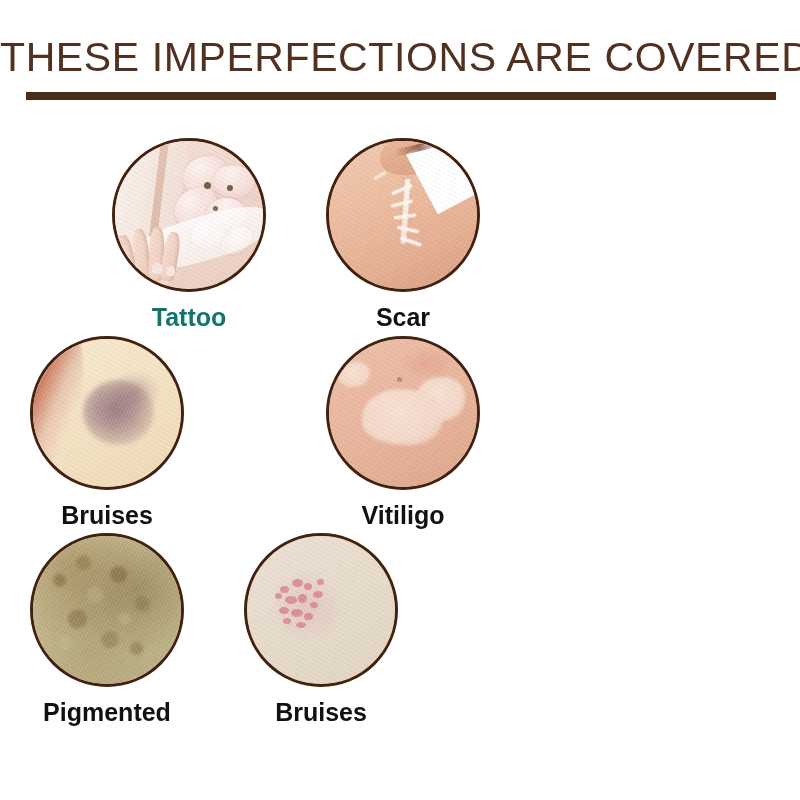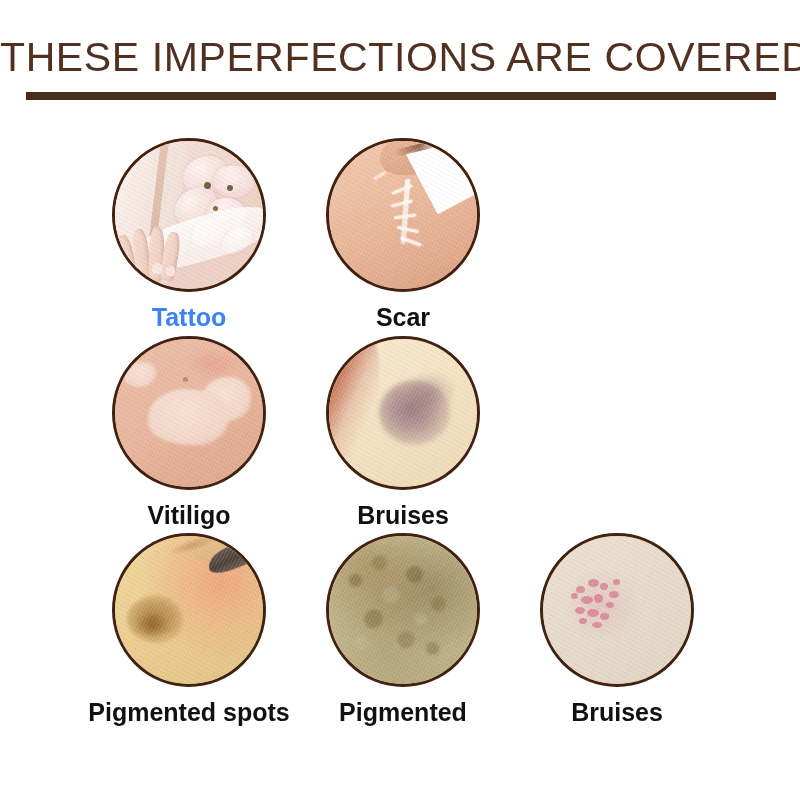--- a/index.html
+++ b/index.html
@@ -387,21 +387,21 @@
         <div class="mark tt-fingers">
           <div class="finger" style="left:2%;top:16%;width:22%;height:66%;transform:rotate(-12deg);"></div>
           <div class="finger" style="left:24%;top:8%;width:22%;height:76%;transform:rotate(-6deg);"></div>
           <div class="finger" style="left:46%;top:4%;width:22%;height:80%;transform:rotate(2deg);"></div>
           <div class="finger" style="left:66%;top:12%;width:22%;height:72%;transform:rotate(9deg);"></div>
           <div class="nail" style="left:50%;top:58%;width:15%;height:16%;"></div>
           <div class="nail" style="left:70%;top:62%;width:14%;height:14%;"></div>
         </div>
         <div class="grain"></div>
       </div>
-      <div class="cell-label" style="color: #3b82f6;">Tattoo</div>
+      <div class="cell-label" style="color: #0f766e;">Tattoo</div>
     </div>
 
     <div class="cell">
       <div class="swatch sw-scar" style="border-color: rgb(65, 33, 15);">
         <div class="skin"></div>
         <div class="mark sc-limb"></div>
         <div class="mark sc-white"></div>
         <div class="mark sc-crease"></div>
         <div class="mark sc-line"></div>
         <div class="mark sc-st" style="left:42%;top:32%;transform:rotate(-22deg);"></div>
@@ -413,62 +413,50 @@
         <div class="grain"></div>
       </div>
       <div class="cell-label" style="color: rgb(17, 17, 17);">Scar</div>
     </div>
 
 
   </div>
 
   <div class="grid-row">
 
+    <div class="cell">
+      <div class="swatch sw-bruises" style="border-color: rgb(65, 33, 15);">
+        <div class="skin"></div>
+        <div class="mark br-shoulder"></div>
+        <div class="mark br-fold"></div>
+        <div class="mark br-mark2"></div>
+        <div class="mark br-mark"></div>
+        <div class="grain"></div>
+      </div>
+      <div class="cell-label" style="color: rgb(17, 17, 17);">Bruises</div>
+    </div>
+
     <div class="cell offset">
       <div class="swatch sw-vitiligo" style="border-color: rgb(65, 33, 15);">
         <div class="skin"></div>
         <div class="mark vt-pink"></div>
         <div class="mark vt-blotch vt-left"></div>
         <div class="mark vt-blotch vt-right"></div>
         <div class="mark vt-blotch vt-main"></div>
         <div class="mark vt-dot"></div>
         <div class="grain"></div>
       </div>
       <div class="cell-label" style="color: rgb(17, 17, 17);">Vitiligo</div>
     </div>
 
-    <div class="cell">
-      <div class="swatch sw-bruises" style="border-color: rgb(65, 33, 15);">
-        <div class="skin"></div>
-        <div class="mark br-shoulder"></div>
-        <div class="mark br-fold"></div>
-        <div class="mark br-mark2"></div>
-        <div class="mark br-mark"></div>
-        <div class="grain"></div>
-      </div>
-      <div class="cell-label" style="color: rgb(17, 17, 17);">Bruises</div>
-    </div>
-
 
   </div>
 
   <div class="grid-row">
 
-    <div class="cell offset">
-      <div class="swatch sw-pigmented" style="border-color: rgb(65, 33, 15);">
-        <div class="skin"></div>
-        <div class="mark pg-lid"></div>
-        <div class="mark pg-eye"></div>
-        <div class="mark pg-brow"></div>
-        <div class="mark pg-patch"></div>
-        <div class="mark pg-patch2"></div>
-        <div class="grain"></div>
-      </div>
-      <div class="cell-label" style="color: rgb(17, 17, 17);">Pigmented spots</div>
-    </div>
 
     <div class="cell">
       <div class="swatch sw-chloasma" style="border-color: rgb(65, 33, 15);">
         <div class="skin"></div>
         <div class="ch-mottle"></div>
         <div class="grain"></div>
       </div>
       <div class="cell-label" style="color: rgb(17, 17, 17);">Pigmented</div>
     </div>
 

